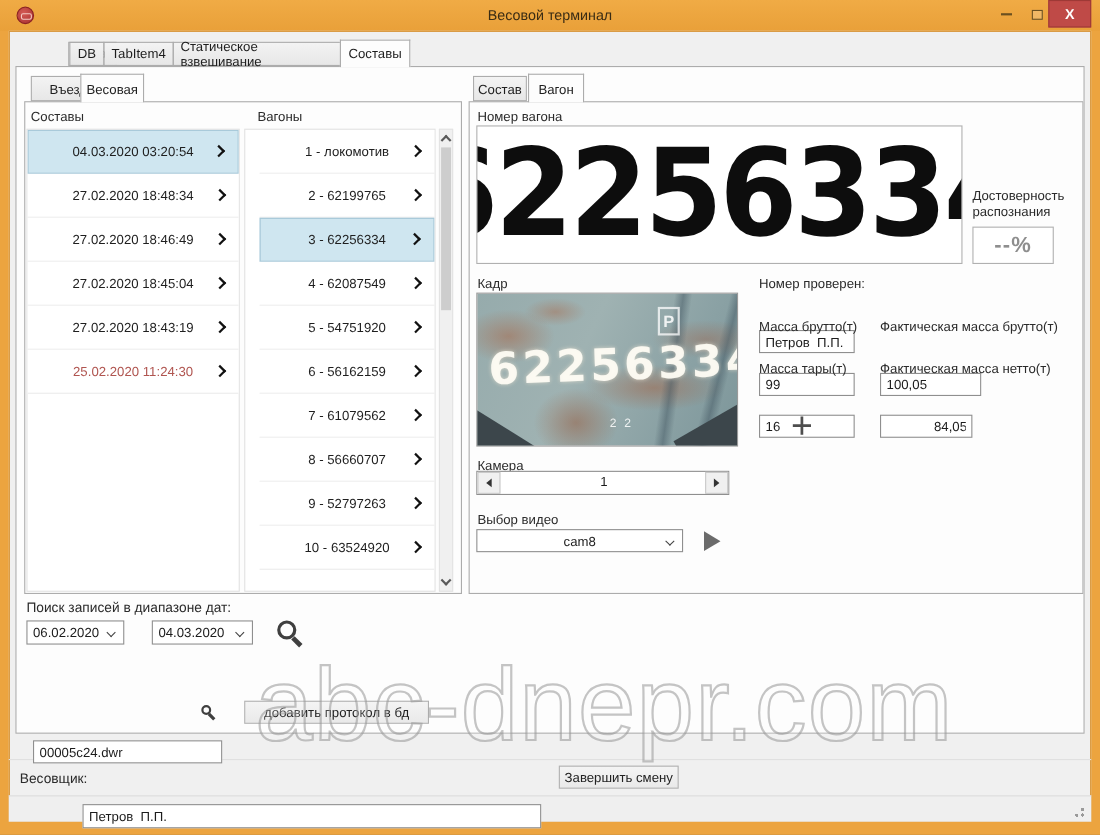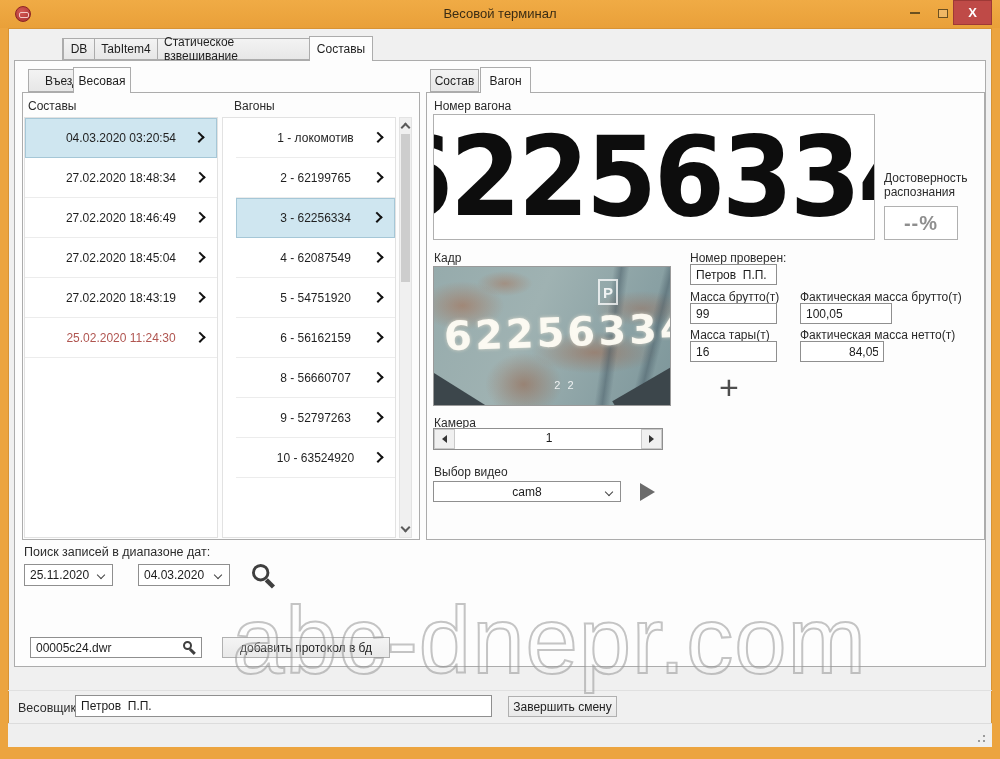--- a/index.html
+++ b/index.html
@@ -31,21 +31,21 @@
   .row.sel{background:#cfe6f0;border:1px solid #a5c7d7;}
   .row.red{color:#b05550;}
   .chev{position:absolute;right:13px;top:50%;width:8px;height:8px;border-top:2.4px solid #111;border-right:2.4px solid #111;transform:translateY(-58%) rotate(45deg);}
   
   .sbar{position:absolute;width:13px;background:#f0f0f0;border:1px solid #e3e3e3;}
   .sarrow{position:absolute;left:2px;width:7px;height:7px;border-top:2px solid #5a5a5a;border-right:2px solid #5a5a5a;}
   .sarrow.up{top:6px;transform:rotate(-45deg);}
   .sarrow.down{bottom:6px;transform:rotate(135deg);}
   .sthumb{position:absolute;left:1px;width:9px;background:#cdcdcd;}
   
-  .inp{position:absolute;border:1px solid #8f8f8f;background:#fff;font-size:12px;color:#1c1c1c;padding:0 5px;font-family:"Liberation Sans",sans-serif;}
+  .inp{position:absolute;border:1px solid #8f8f8f;background:#fff;font-size:12px;color:#1c1c1c;padding:0 5px;font-family:"Liberation Sans",sans-serif;margin-top:36px;}
   .combo{position:absolute;border:1px solid #8f8f8f;background:#fff;font-size:12px;color:#1c1c1c;display:flex;align-items:center;padding:0 5px;}
   .combo .cdown{position:absolute;right:8px;top:7px;width:6px;height:6px;border-right:1.6px solid #444;border-bottom:1.6px solid #444;transform:rotate(45deg);}
   .btn{position:absolute;border:1px solid #b0b0b0;background:linear-gradient(#f4f4f4,#e9e9e9);font-size:12px;color:#222;display:flex;align-items:center;justify-content:center;}
   .mag{position:relative;width:12px;height:12px;border:2px solid #3f3f3f;border-radius:50%;}
   .mag::after{content:"";position:absolute;width:7px;height:2.5px;background:#3f3f3f;transform:rotate(45deg);right:-6px;bottom:-4px;}
   
   .numbox{position:absolute;left:433px;top:114px;width:442px;height:126px;background:#fff;border:1px solid #b0b0b0;display:flex;align-items:center;justify-content:center;overflow:hidden;}
   .bignum{font-family:"DejaVu Sans",sans-serif;font-weight:800;font-size:102px;letter-spacing:-3px;color:#0d0d0d;transform:scaleY(1.08);line-height:1;}
   .confbox{position:absolute;left:884px;top:206px;width:74px;height:34px;background:#fff;border:1px solid #b0b0b0;display:flex;align-items:center;justify-content:center;font-weight:bold;font-size:20px;color:#8e8e8e;letter-spacing:1px;}
   .photo{position:absolute;left:433px;top:266px;width:238px;height:140px;border:1px solid #9a9a9a;overflow:hidden;background:
@@ -157,20 +157,24 @@
       </div>
     <div class="row">
         <span>5 - 54751920</span>
         <span class="chev"></span>
       </div>
     <div class="row">
         <span>6 - 56162159</span>
         <span class="chev"></span>
       </div>
     <div class="row">
+        <span>7 - 61079562</span>
+        <span class="chev"></span>
+      </div>
+    <div class="row">
         <span>8 - 56660707</span>
         <span class="chev"></span>
       </div>
     <div class="row">
         <span>9 - 52797263</span>
         <span class="chev"></span>
       </div>
     <div class="row">
         <span>10 - 63524920</span>
         <span class="chev"></span>
@@ -178,21 +182,21 @@
   </div>
 
   <div class="sbar" style="left:399px;top:117px;height:421px;z-index:4;">
     <span class="sarrow up"></span>
     <span class="sarrow down"></span>
     <span class="sthumb" style="top:16px;height:148px;"></span>
   </div>
 
   <div class="lbl" style="left:24px;top:545px;z-index:4;font-size:12.5px;">Поиск записей в диапазоне дат:</div>
   <div class="combo" style="left:24px;top:564px;width:89px;height:22px;z-index:4;">
-    <span>25.11.2020</span>
+    <span>06.02.2020</span>
       <span class="cdown"></span>
   </div>
   <div class="combo" style="left:138px;top:564px;width:92px;height:22px;z-index:4;">
     <span>04.03.2020</span>
       <span class="cdown"></span>
   </div>
   <div style="position:absolute;left:252px;top:564px;z-index:4;transform:scale(1.45);transform-origin:top left;">
     <span class="mag" style="display:block;"></span>
   </div>
 

